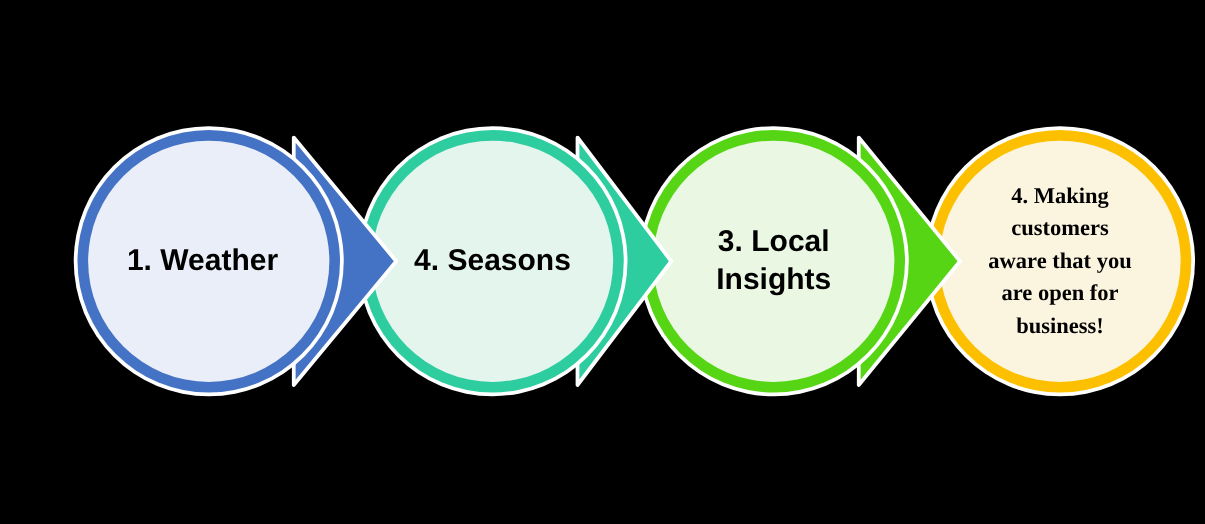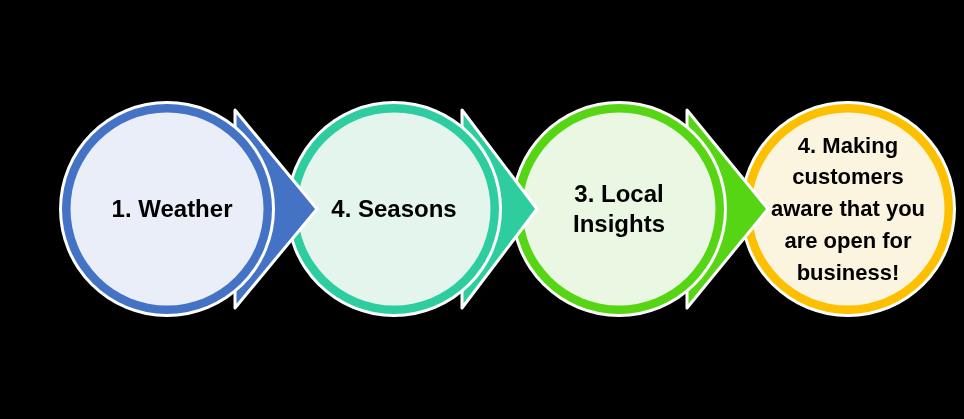--- a/index.html
+++ b/index.html
@@ -29,24 +29,24 @@
     align-items: center;
     justify-content: center;
     text-align: center;
     white-space: pre-line;
     color: #000000;
     font-weight: bold;
     font-size: 24px;
     line-height: 1.25;
     pointer-events: none;
   }
-  #label-1 { left: 62px; }
+  #label-1 { left: 52px; }
   #label-2 { left: 284px; }
   #label-3 { left: 509px; }
-  #label-4 { left: 738px; font-size: 22px; line-height: 1.44; }
+  #label-4 { left: 738px; font-size: 18px; line-height: 1.44; font-family: Liberation Serif, serif; }
 </style>
 </head>
 <body>
 
 <div id="stage">
 
   <svg id="diagram-svg" width="964" height="419" viewBox="0 0 964 419">
 
     <g>
       <circle cx="848" cy="209" r="108" fill="#ffffff"></circle>

